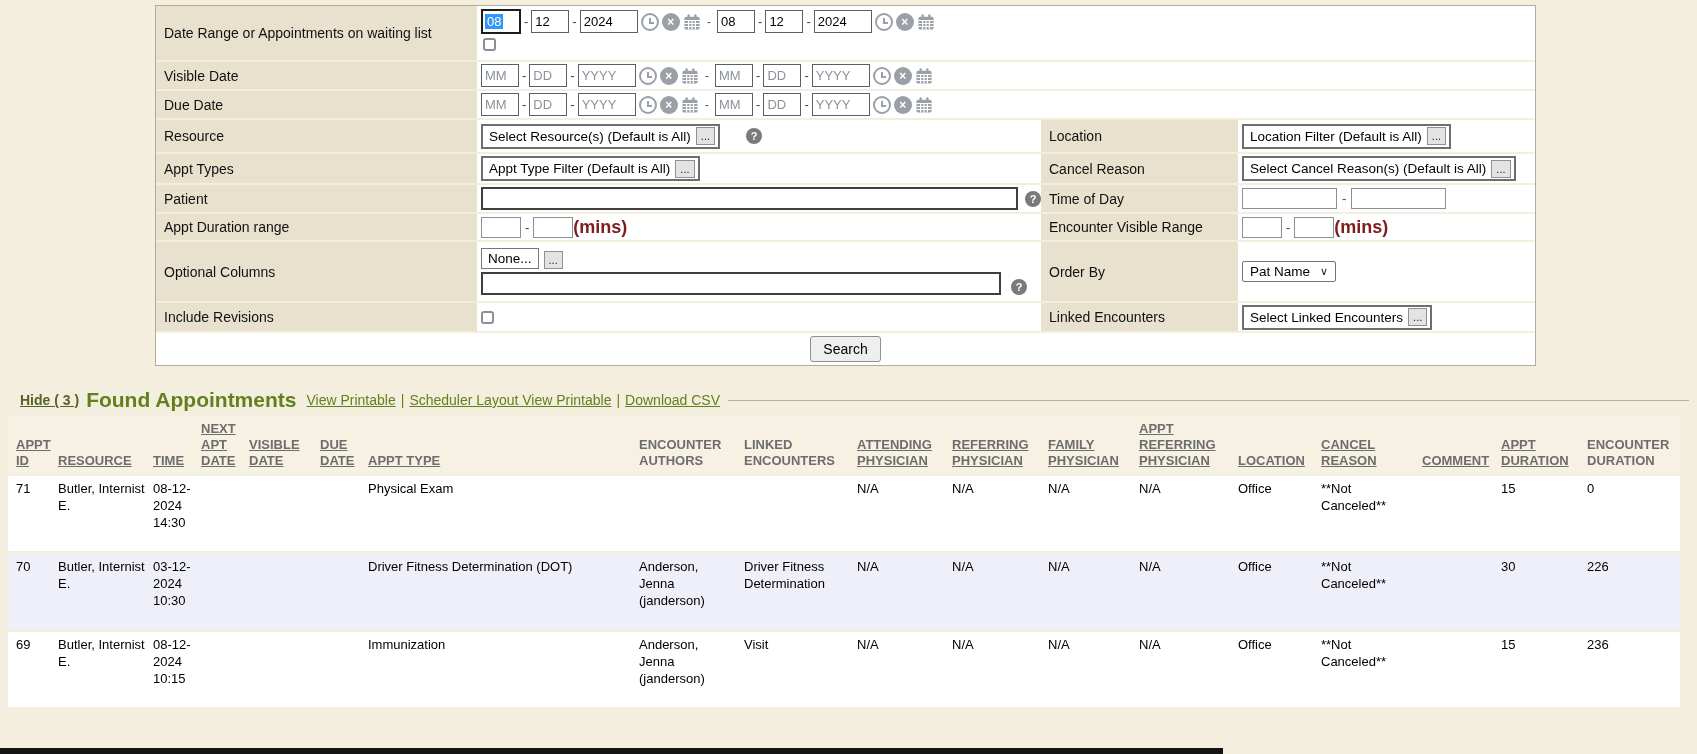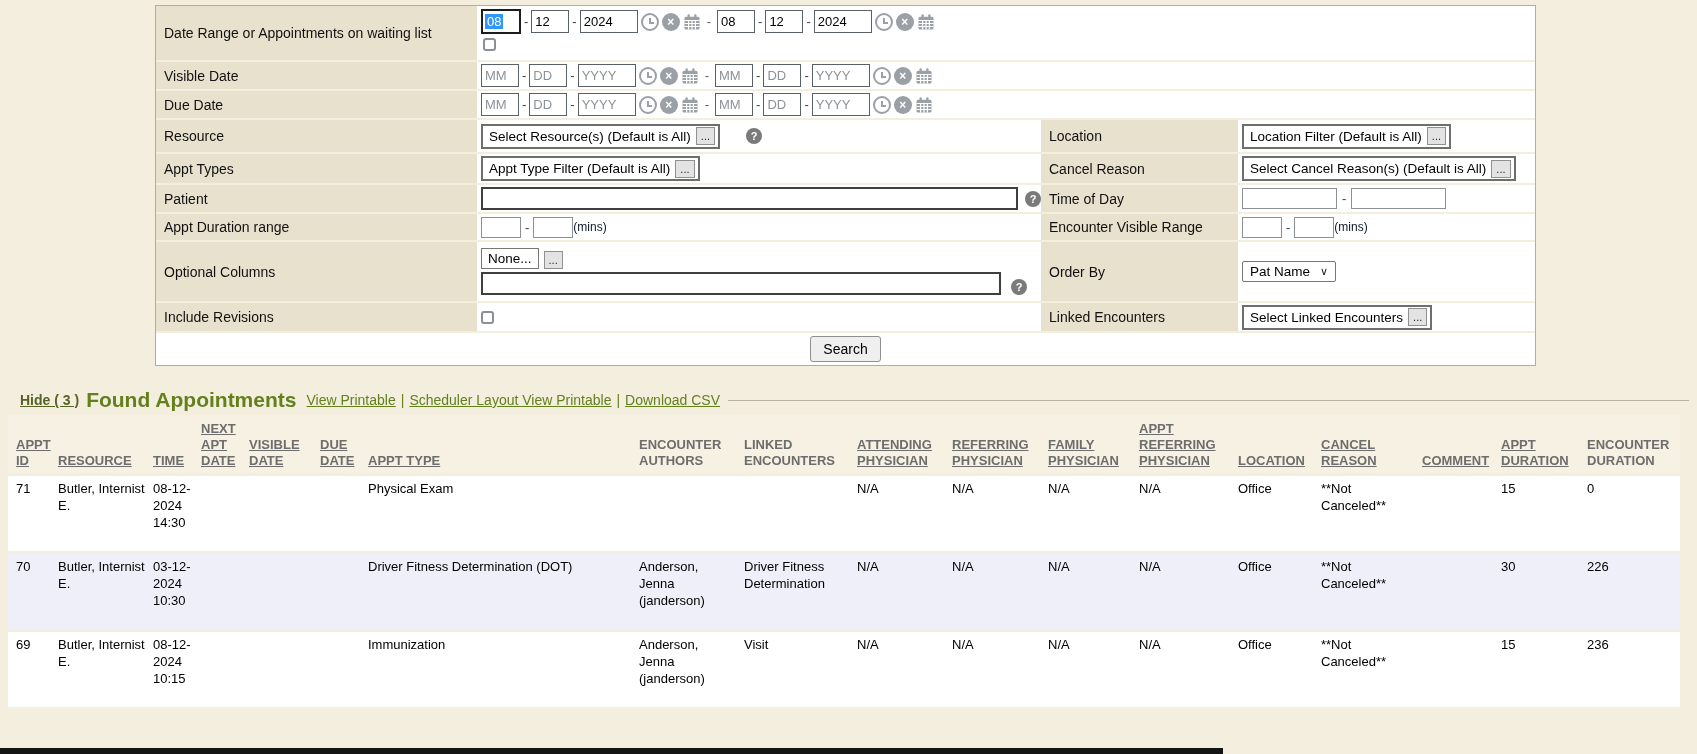--- a/index.html
+++ b/index.html
@@ -73,21 +73,21 @@
   .help {
     flex:none; width:16px; height:16px; border-radius:50%; background:#7a7a7a; color:#fff;
     font-weight:bold; font-size:11px; line-height:16px; text-align:center; display:inline-block;
   }
   .tin { height:21px; border:1px solid #8a9096; font:13px "Liberation Sans",sans-serif; padding:0 3px; background:#fff; }
   .tod { width:95px; }
   .mins { width:40px; }
   .wide { height:23px; border:2px solid #3f3f3f; }
   .patient-in { width:545px; }
   .optcol-in { width:520px; }
-  .mins-lbl { font-size:12px; color:#0f172a; }
+  .mins-lbl { font-size:18px; color:#7f1d1d;font-weight:bold; }
   .fselect {
     display:inline-flex; align-items:center; gap:10px; border:1px solid #767676; border-radius:2px;
     background:#fff; padding:2px 7px; font-size:13.5px;
   }
   .chev { font-size:11px; color:#222; }
   .search-btn {
     font:14px "Liberation Sans",sans-serif; color:#000; background:#efefef;
     border:1px solid #8f8f8f; border-radius:3px; padding:4px 12px;
   }
   .optline { display:flex; align-items:flex-end; }

